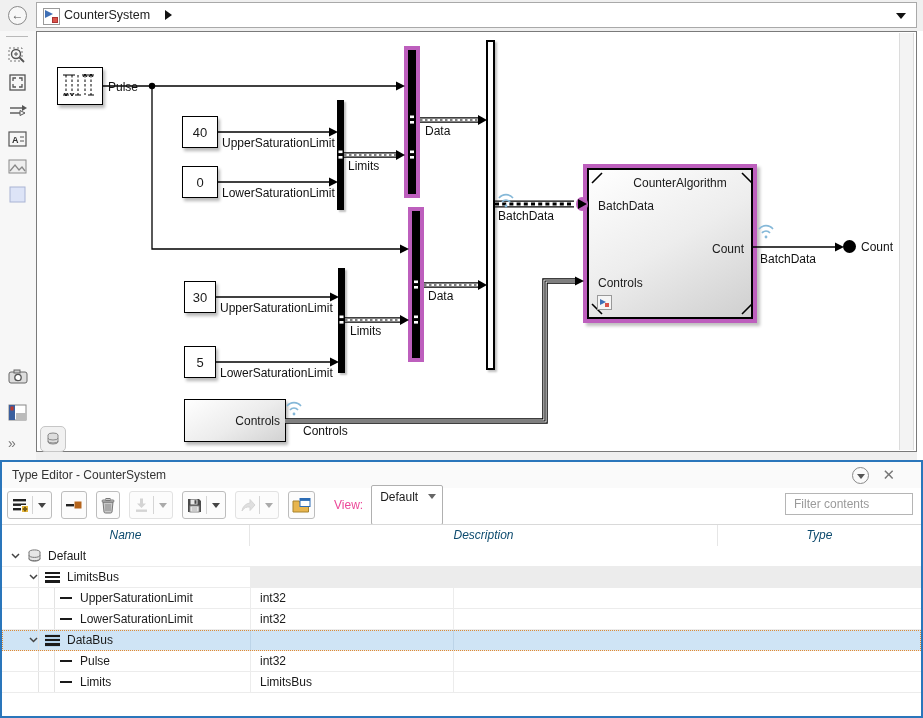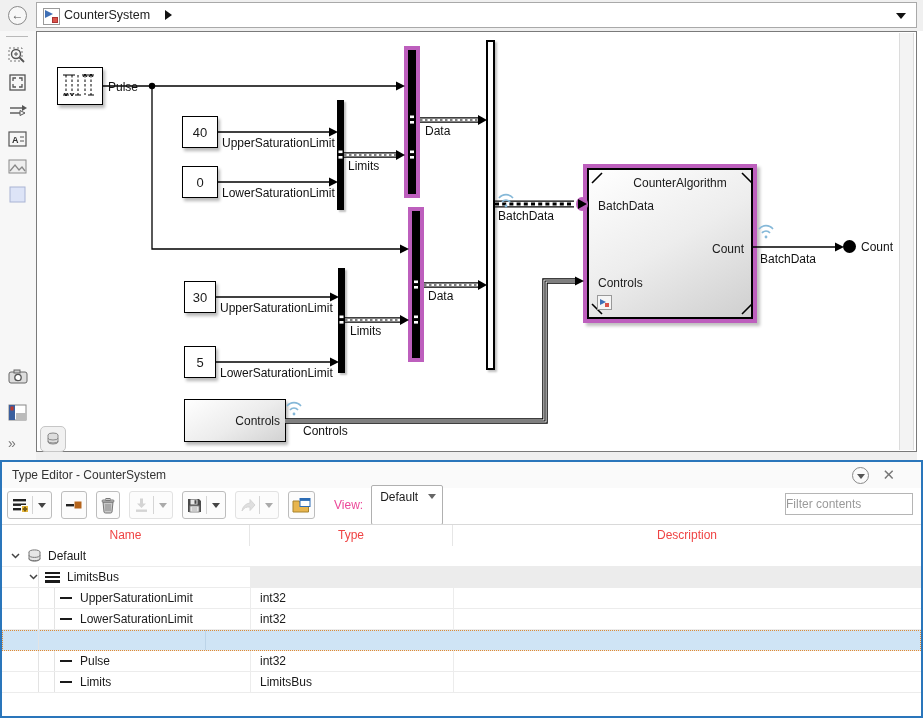--- a/index.html
+++ b/index.html
@@ -59,23 +59,23 @@
   .tbtn.dis{border-color:#e2e2e2;}
   .tbtn.dis svg{opacity:.4;}
   .tbtn .sep{width:1px;height:18px;background:#d5d5d5;margin:0 3px;}
   .tcaret{width:0;height:0;border-top:5px solid #444;border-left:4px solid transparent;border-right:4px solid transparent;margin:0 2px;}
   .dis .tcaret{border-top-color:#aaa;}
   .viewlbl{margin:0 8px 0 10px;color:#ec4899;}
   .combo{position:relative;height:22px;border:1px solid #b0b0b0;border-radius:2px;background:#fff;
          display:flex;align-items:center;padding:0 24px 16px 8px;}
   .combo .cc{position:absolute;right:6px;top:8px;width:0;height:0;border-top:5px solid #666;border-left:4px solid transparent;border-right:4px solid transparent;}
   .filter{position:absolute;right:8px;top:5px;width:128px;height:22px;border:1px solid #b5b5b5;box-sizing:border-box;
-          font-family:inherit;font-size:12px;padding:0 0;color:#333;}
+          font-family:inherit;font-size:12px;padding:0 8px;color:#333;}
   .filter::placeholder{color:#9a9a9a;}
-  .thead{position:absolute;left:0;top:62px;right:0;height:22px;border-top:1px solid #d9d9d9;border-bottom:1px solid #d9d9d9;display:flex;color:#ef4444;}
+  .thead{position:absolute;left:0;top:62px;right:0;height:22px;border-top:1px solid #d9d9d9;border-bottom:1px solid #d9d9d9;display:flex;color:#0c4a6e;font-style:italic;}
   .thc{box-sizing:border-box;text-align:center;line-height:20px;border-right:1px solid #e6e6e6;}
   .thc:last-child{border-right:none;}
   .te-rows{position:absolute;left:0;top:84px;right:0;bottom:0;overflow:hidden;}
   .te-row{position:relative;height:20px;display:flex;border-bottom:1px solid #ececec;background:#fff;}
   .te-row.footer{border-top:1px solid #cfcfcf;}
   .te-name{position:relative;width:248px;box-sizing:border-box;display:flex;align-items:center;}
   .te-type{width:203px;box-sizing:border-box;display:flex;align-items:center;padding-left:9px;border-left:1px solid #ececec;}
   .te-desc{flex:1;border-left:1px solid #ececec;}
   .te-row.lvl0 .te-type,.te-row.lvl0 .te-desc,.te-row.footer .te-type,.te-row.footer .te-desc{border-left:none;}
   .te-row.bus .te-type,.te-row.bus .te-desc{background:#ececec;}
@@ -427,22 +427,22 @@
       <span class="viewlbl">View:</span>
       <div class="combo">
         <span>Default</span>
           <span class="cc"></span>
       </div>
       <input class="filter" type="text" placeholder="Filter contents" style="">
     </div>
 
     <div class="thead">
       <div class="thc" style="width:248px">Name</div>
+      <div class="thc" style="flex:1">Description</div>
       <div class="thc" style="width:203px">Type</div>
-      <div class="thc" style="flex:1">Description</div>
     </div>
 
     <div class="te-rows">
         <div class="te-row lvl0">
           <div class="te-name" style="padding-left:6px">
             <span class="chev">
               <svg width="9" height="6">
                 <polyline points="1,1 4.5,4.5 8,1" fill="none" stroke="#444" stroke-width="1.5"></polyline>
               </svg>
             </span>
@@ -491,20 +491,33 @@
           <i class="g g52"></i>
           <div class="te-name" style="padding-left:58px">
             <span class="dashic"></span>
             <span>LowerSaturationLimit</span>
           </div>
           <div class="te-type">int32</div>
           <div class="te-desc"></div>
         </div>
         <div class="te-row lvl1 bus sel">
           <i class="g g36"></i>
+          <div class="te-name" style="padding-left:24px">
+            <span class="chev">
+              <svg width="9" height="6">
+                <polyline points="1,1 4.5,4.5 8,1" fill="none" stroke="#444" stroke-width="1.5"></polyline>
+              </svg>
+            </span>
+            <span class="busic selbg">
+              <i></i>
+              <i></i>
+              <i></i>
+            </span>
+            <span>DataBus</span>
+          </div>
           <div class="te-type"></div>
           <div class="te-desc"></div>
         </div>
         <div class="te-row lvl2">
           <i class="g g36"></i>
           <i class="g g52"></i>
           <div class="te-name" style="padding-left:58px">
             <span class="dashic"></span>
             <span>Pulse</span>
           </div>

